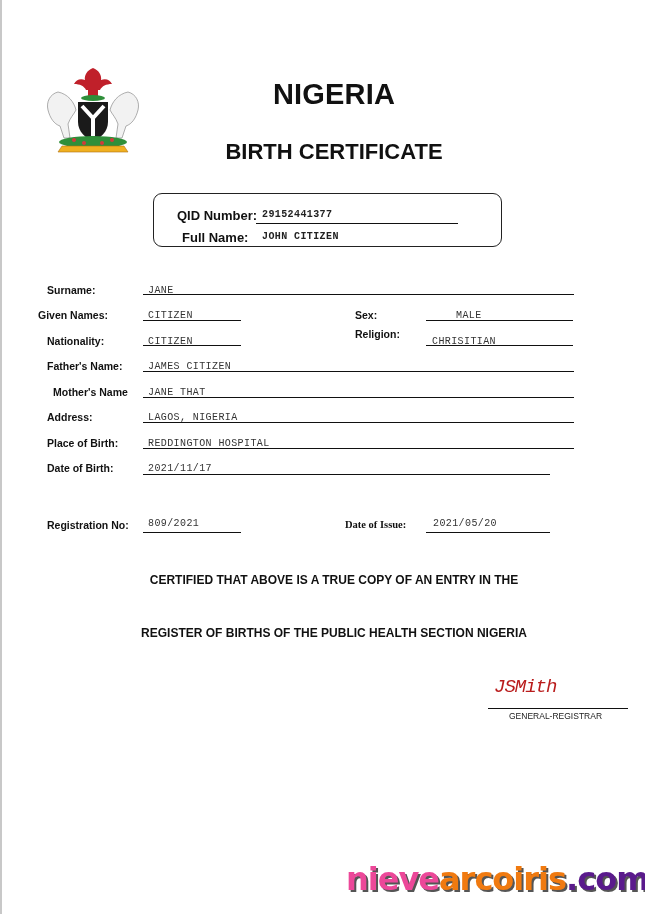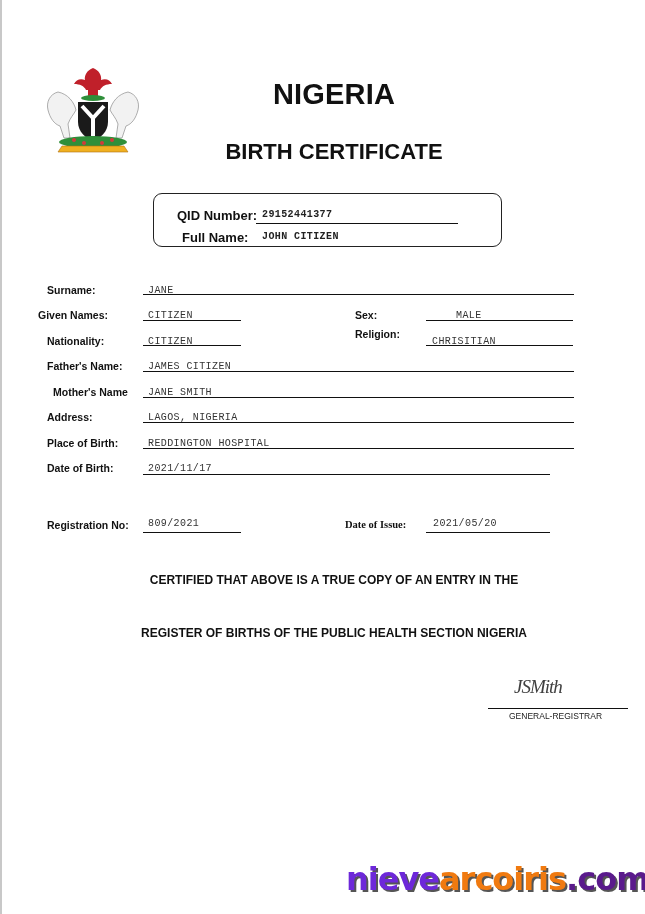--- a/index.html
+++ b/index.html
@@ -10,21 +10,21 @@
     .title { left: 0; width: 668px; text-align: center; font-weight: bold; }
     .t1 { top: 78px; font-size: 29px; letter-spacing: 0.2px; }
     .t2 { top: 139px; font-size: 22px; }
     .idbox { left: 153px; top: 193px; width: 347px; height: 52px; border: 1.2px solid #222; border-radius: 9px; }
     .idlabel { font-size: 13px; font-weight: bold; }
     .mono { font-family: "Liberation Mono", monospace; font-size: 10px; color: #333; letter-spacing: 0.4px; }
     .monob { font-family: "Liberation Mono", monospace; font-size: 10px; font-weight: bold; letter-spacing: 0.4px; color: #222; }
     .line { position: absolute; height: 1.3px; background: #111; }
     .flabel { font-size: 10.5px; font-weight: bold; }
     .cert { left: 0; width: 668px; text-align: center; font-size: 12px; font-weight: bold; }
-    .sig { left: 514px; top: 676px; font-family: Liberation Serif, serif; font-style: italic; font-size: 19px; color: #404040; letter-spacing: -1px; }
+    .sig { left: 494px; top: 676px; font-family: Liberation Mono, monospace; font-style: italic; font-size: 19px; color: #b91c1c; letter-spacing: -1px; }
     .reg { left: 509px; top: 711px; font-size: 8.5px; color: #222; }
     .wm { left: 346px; top: 860px; font-size: 32px; font-weight: 900; font-family: "DejaVu Sans", sans-serif; letter-spacing: -1px; text-shadow: 2px 2px 0 #555; }
   </style>
 </head>
 <body>
 
 <div class="left-edge"></div>
 
 <svg class="abs coat" viewBox="0 0 106 92">
 
@@ -73,21 +73,21 @@
 <div class="line" style="left:143px; top:345px; width:98px;"></div>
 <div class="abs flabel" style="left:355px; top:328px;">Religion:</div>
 <div class="abs mono" style="left:432px; top:336px;">CHRISITIAN</div>
 <div class="line" style="left:426px; top:345px; width:147px;"></div>
 
 <div class="abs flabel" style="left:47px; top:360px;">Father's Name:</div>
 <div class="abs mono" style="left:148px; top:361px;">JAMES CITIZEN</div>
 <div class="line" style="left:143px; top:371px; width:431px;"></div>
 
 <div class="abs flabel" style="left:53px; top:386px;">Mother's Name</div>
-<div class="abs mono" style="left:148px; top:387px;">JANE SMITH</div>
+<div class="abs mono" style="left:148px; top:387px;">JANE THAT</div>
 <div class="line" style="left:143px; top:397px; width:431px;"></div>
 
 <div class="abs flabel" style="left:47px; top:411px;">Address:</div>
 <div class="abs mono" style="left:148px; top:412px;">LAGOS, NIGERIA</div>
 <div class="line" style="left:143px; top:422px; width:431px;"></div>
 
 <div class="abs flabel" style="left:47px; top:437px;">Place of Birth:</div>
 <div class="abs mono" style="left:148px; top:438px;">REDDINGTON HOSPITAL</div>
 <div class="line" style="left:143px; top:448px; width:431px;"></div>
 
@@ -103,14 +103,14 @@
 <div class="line" style="left:426px; top:532px; width:124px;"></div>
 
 <div class="abs cert" style="top:573px;">CERTIFIED THAT ABOVE IS A TRUE COPY OF AN ENTRY IN THE</div>
 <div class="abs cert" style="top:626px;">REGISTER OF BIRTHS  OF THE PUBLIC HEALTH SECTION NIGERIA</div>
 
 <div class="abs sig">JSMith</div>
 <div class="line" style="left:488px; top:708px; width:140px;"></div>
 <div class="abs reg">GENERAL-REGISTRAR</div>
 
 <div class="abs wm">
-  <span style="color:#6d28d9;">nieve</span><span style="color:#f07a10;">arcoiris</span><span style="color:#5a1a8c;">.com</span>
+  <span style="color:#ec4899;">nieve</span><span style="color:#f07a10;">arcoiris</span><span style="color:#5a1a8c;">.com</span>
 </div>
 
 </body></html>

